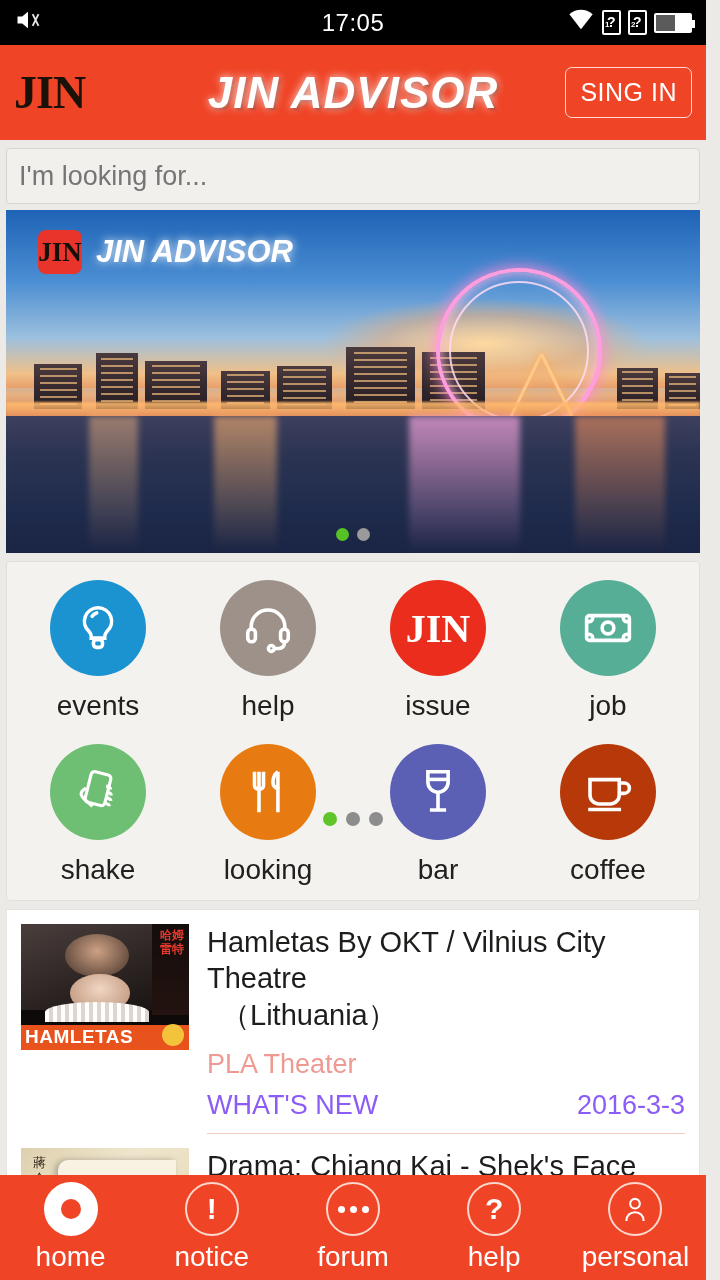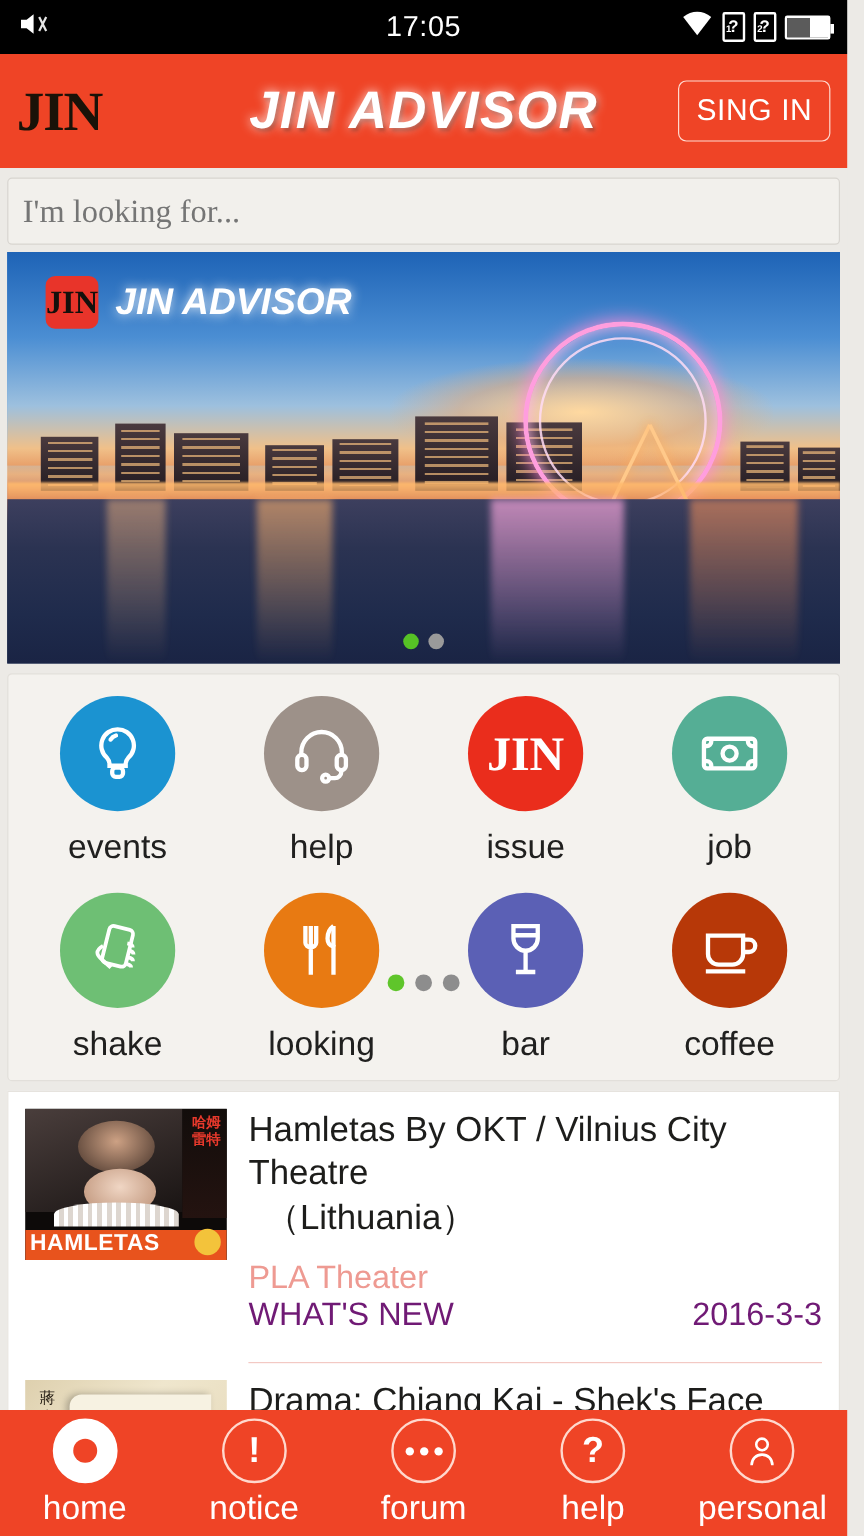--- a/index.html
+++ b/index.html
@@ -51,21 +51,21 @@
     color:#fff; font-size:25px; padding:10px 14px; background:transparent;
     letter-spacing:.5px;
   }
 
   
   .searchwrap { padding:8px 6px 6px; }
   .search {
     height:56px; width:100%; background:#f2f0ec;
     border:1px solid #d8d5d0; border-radius:4px;
     font-size:27px; color:#a6a29c; padding:0 12px;
-    font-family:Liberation Serif, serif;
+    font-family:Liberation Sans, sans-serif;
   }
 
   
   .banner {
     position:relative; margin:0 6px; height:343px; overflow:hidden;
     background:linear-gradient(180deg,#1d64b8 0%,#4a8fd4 26%,#8fb6dc 44%,#e8b180 54%,#c97a5e 60%,#2c2a3c 66%,#14203c 80%,#1b2c50 100%);
   }
   .bn-sky { position:absolute; inset:0 0 48% 0;
     background:linear-gradient(180deg,#1e63b6 0%,#4b8ed3 40%,#9dc0de 72%,#f0c089 92%,#e8a06a 100%); }
   .bn-glow { position:absolute; left:46%; top:26%; width:46%; height:26%;
@@ -128,22 +128,22 @@
     background:linear-gradient(180deg,#120d0b,#241310); }
   .th-cn { position:absolute; right:3%; top:4%; width:16%; color:#e8392c;
     font-size:12px; line-height:1.15; text-align:right; font-weight:bold; }
   .th-band { position:absolute; left:0; right:0; bottom:0; height:20%; background:#e8531d;
     color:#fff; font-weight:bold; font-size:19px; letter-spacing:.5px; display:flex; align-items:center; padding-left:4px; }
   .th-stamp { position:absolute; right:5px; bottom:4px; width:22px; height:22px; border-radius:50%; background:#f3c33b; }
   .rtext { flex:1; min-width:0; }
   .rtitle { font-size:29px; line-height:1.25; color:#1d1d1b; }
   .rtitle .ind { display:block; padding-left:14px; }
   .rmeta { margin-top:16px; font-size:27px; color:#ee9a92; }
-  .rfoot { display:flex; justify-content:space-between; margin-top:0; padding-bottom:24px;
-    font-size:27px; color:#701a75; border-bottom:1px solid #f3c9c4; }
+  .rfoot { display:flex; justify-content:space-between; margin-top:10px; padding-bottom:12px;
+    font-size:27px; color:#8b5cf6; border-bottom:1px solid #f3c9c4; }
   .row2 { padding-top:14px; }
   .thumb2 { width:168px; height:126px; flex:none; position:relative; overflow:hidden;
     background:linear-gradient(135deg,#ded0ae,#efe6cd 40%,#e3d6b5); }
   .t2-card { position:absolute; left:22%; top:10%; right:8%; bottom:-6%;
     background:#f7f2e2; border-radius:10px 0 0 0; box-shadow:-3px 0 6px rgba(0,0,0,.25); }
   .t2-cn { position:absolute; left:4%; top:6%; width:14%; color:#2a2218;
     font-size:13px; line-height:1.2; text-align:center; }
   .t2-big { position:absolute; left:34%; top:46%; font-size:46px; color:#17120c;
     font-family:"Liberation Serif", serif; font-weight:bold; }
 

